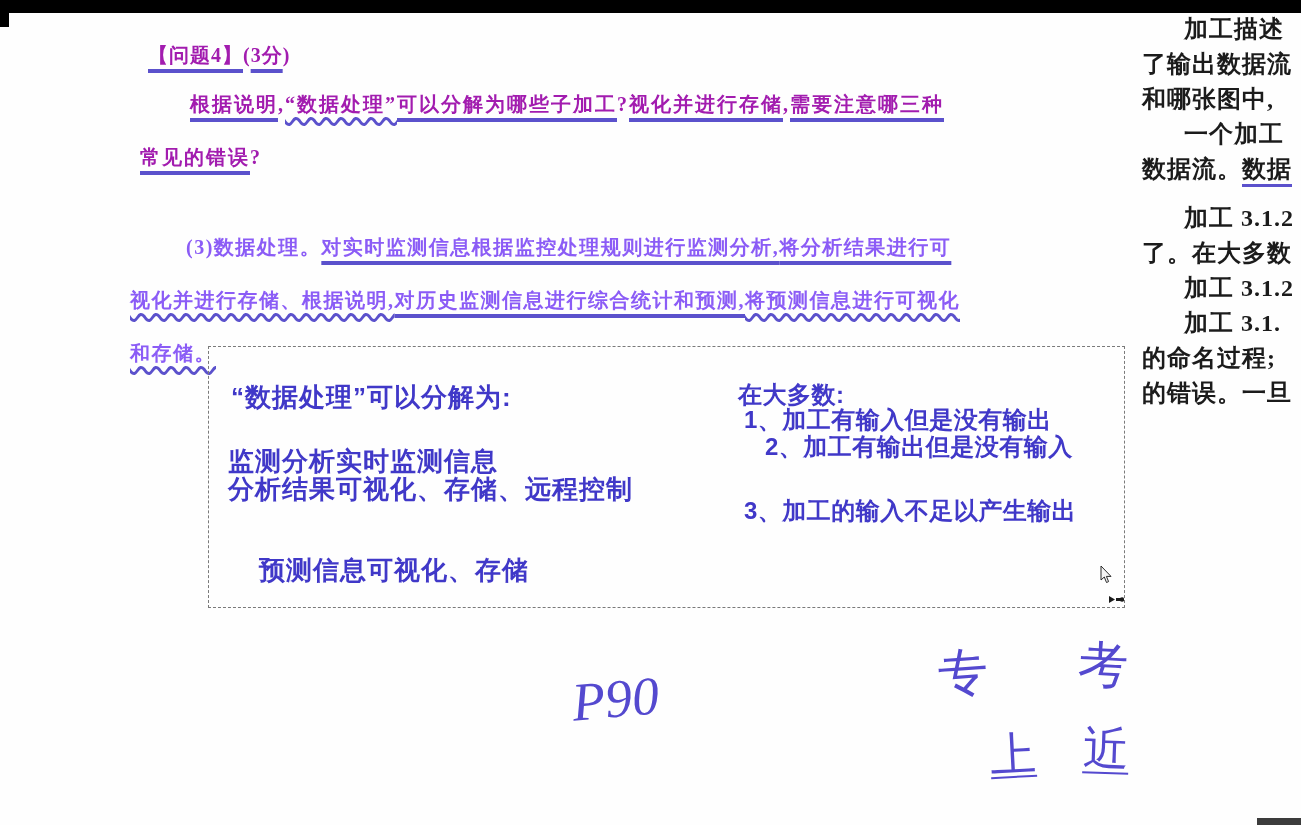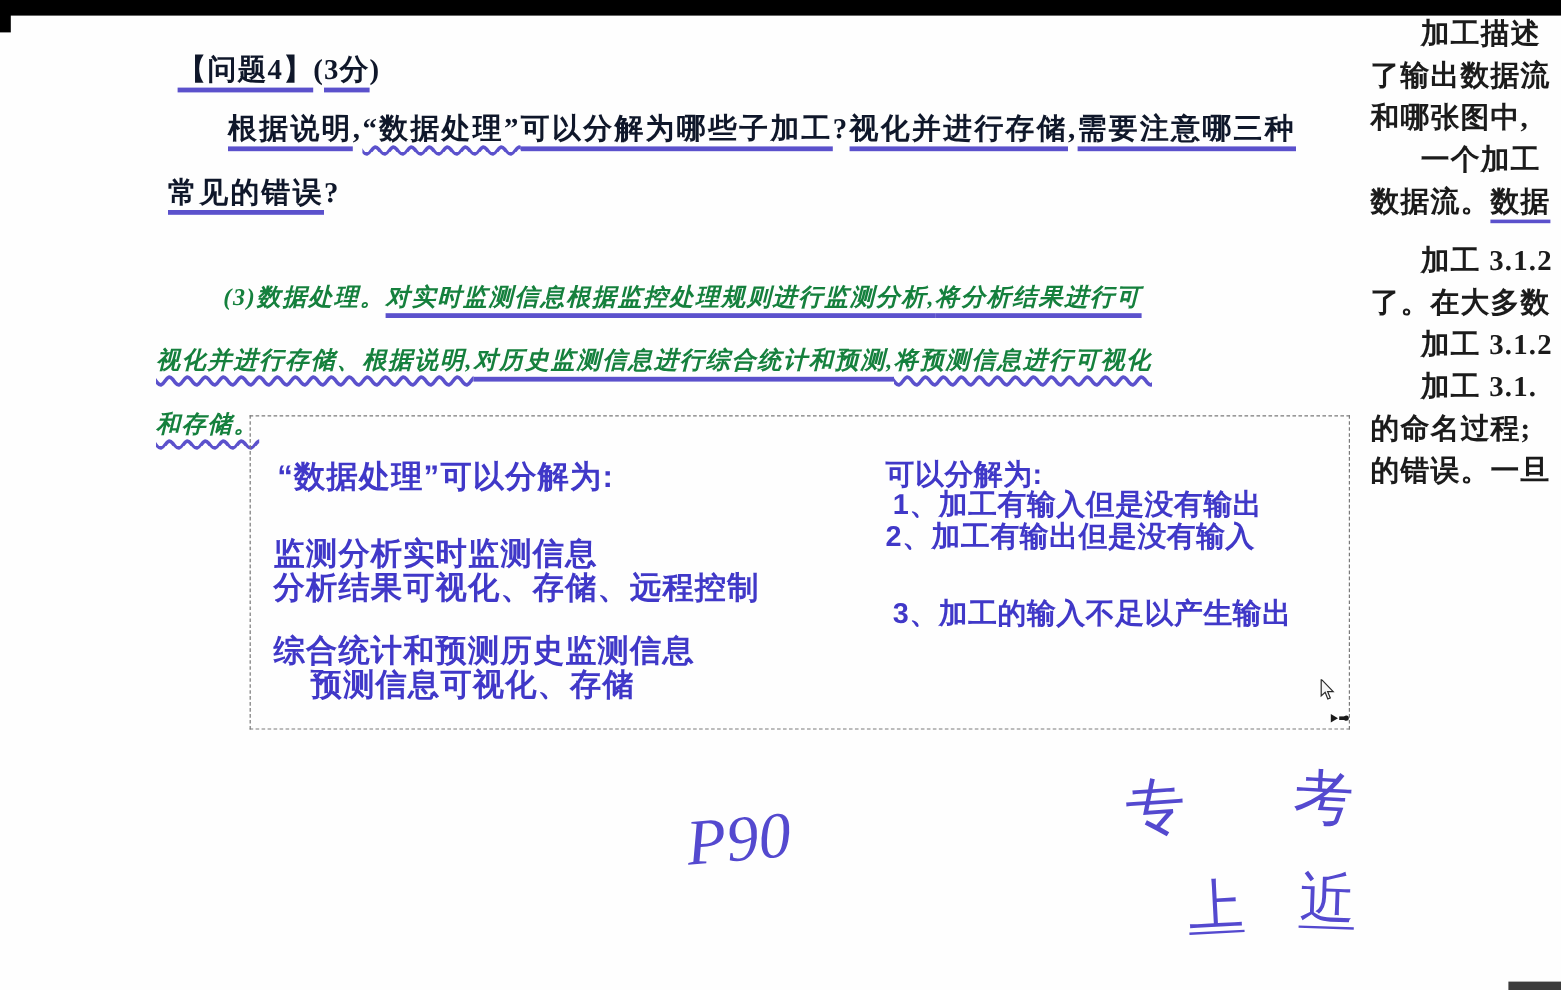--- a/index.html
+++ b/index.html
@@ -4,22 +4,22 @@
 <style>
   html,body{margin:0;padding:0;background:#000;}
   .stage{
     position:relative;width:1301px;height:825px;background:#fefefe;
     overflow:hidden;font-family:"Liberation Serif","DejaVu Serif",serif;
   }
   .bar-top{position:absolute;left:0;top:0;width:1301px;height:13px;background:#000;}
   .notch{position:absolute;left:0;top:0;width:9px;height:27px;background:#000;}
   .strip-br{position:absolute;left:1257px;top:818px;width:44px;height:7px;background:#3c3c3c;}
   .line{position:absolute;white-space:nowrap;}
-  .doc{font-size:24px;color:#0f172a;letter-spacing:2px;font-weight:600;}
-  .doc2{font-size:20px;color:#15803d;letter-spacing:1.5px;font-weight:600;font-style:italic;}
+  .doc{font-size:20px;color:#a21caf;letter-spacing:2px;font-weight:600;}
+  .doc2{font-size:20px;color:#8b5cf6;letter-spacing:1.5px;font-weight:600;}
   .u{text-decoration:underline;text-decoration-color:#5b51cc;text-decoration-thickness:3.5px;text-underline-offset:7px;}
   .w{text-decoration:underline;text-decoration-style:wavy;text-decoration-color:#5b51cc;text-decoration-thickness:2.5px;text-underline-offset:6px;}
   .answer-box{
     position:absolute;left:208px;top:346px;width:917px;height:262px;
     border:1px dashed #7a7a7a;box-sizing:border-box;background:transparent;
   }
   .boxline{position:absolute;white-space:nowrap;font-family:"Liberation Sans","DejaVu Sans",sans-serif;
     font-weight:bold;color:#4038c8;}
   .boxL{font-size:26px;letter-spacing:1px;}
   .boxR{font-size:24px;letter-spacing:0.5px;}
@@ -65,25 +65,24 @@
     <span class="w">视化并进行存储、根据说明,</span><span class="u">对历史监测信息进行综合统计和预测,</span><span class="w">将预测信息进行可视化</span>
   </div>
   <div class="line doc2" style="left:130px;top:340px;">
     <span class="w">和存储。</span>
   </div>
 
   <div class="answer-box">
     <div class="boxline boxL" style="left:22px;top:33px;">“数据处理”可以分解为:</div>
     <div class="boxline boxL" style="left:19px;top:97px;">监测分析实时监测信息</div>
     <div class="boxline boxL" style="left:19px;top:125px;">分析结果可视化、存储、远程控制</div>
-    <div class="boxline boxL" style="left:19px;top:178px;">综合统计和预测历史监测信息</div>
     <div class="boxline boxL" style="left:19px;top:206px;margin-left:31px;">预测信息可视化、存储</div>
-    <div class="boxline boxR" style="left:529px;top:32px;">可以分解为:</div>
+    <div class="boxline boxR" style="left:529px;top:32px;">在大多数:</div>
     <div class="boxline boxR" style="left:535px;top:57px;">1、加工有输入但是没有输出</div>
-    <div class="boxline boxR" style="left:529px;top:84px;">2、加工有输出但是没有输入</div>
+    <div class="boxline boxR" style="left:556px;top:84px;">2、加工有输出但是没有输入</div>
     <div class="boxline boxR" style="left:535px;top:111px;margin-top:37px;">3、加工的输入不足以产生输出</div>
   </div>
 
   <div class="cursor">
     <svg width="13" height="18" viewBox="0 0 13 18">
       <path d="M1,0 L1,14 L4.3,11 L6.5,16.5 L8.6,15.6 L6.4,10.4 L11,10.4 Z" fill="#f5f5f5" stroke="#2a2a2a" stroke-width="1"></path>
     </svg>
   </div>
   <div class="handle">
     <svg width="16" height="9" viewBox="0 0 16 9">

